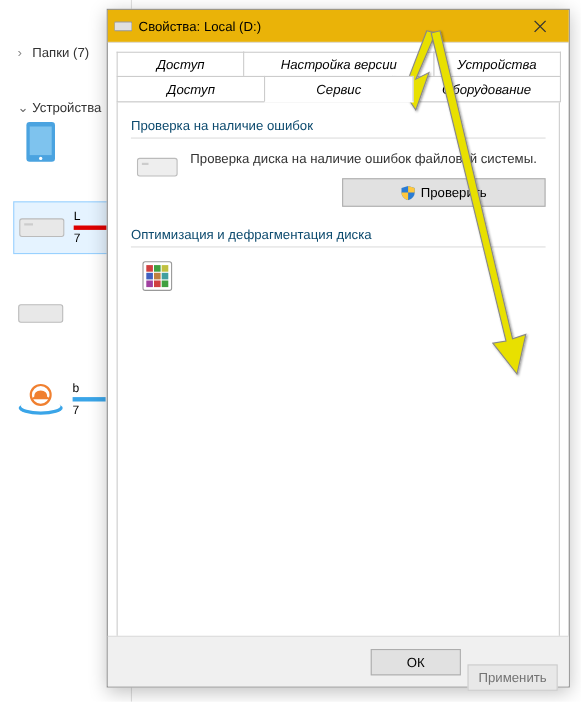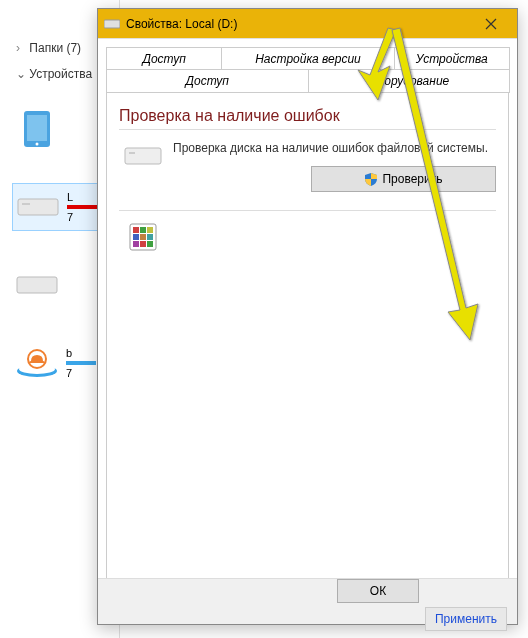--- a/index.html
+++ b/index.html
@@ -2,21 +2,21 @@
 <html><head>
   <meta charset="utf-8">
   <style>
     * { margin: 0; padding: 0; box-sizing: border-box; font-family: 'Segoe UI', Tahoma, sans-serif; }
     body { background: #fff; width: 528px; height: 638px; position: relative; overflow: hidden; }
     
     .bg-explorer {
       position: absolute; top: 0; left: 0; width: 120px; height: 638px;
       background: #fff; border-right: 1px solid #e0e0e0;
     }
-    .nav-item { padding: 6px 8px 6px 16px; font-size: 12px; color: #333; cursor: pointer; }
+    .nav-item { padding: 6px 8px 6px 16px; font-size: 12px; color: #333; cursor: pointer; margin-top: 24px; }
     .nav-item.top1 { margin-top: 35px; color: #333; }
     .nav-item .chev { display: inline-block; width: 10px; color: #888; }
     .nav-item.expanded .chev { color: #666; }
     
     .bg-drives { position: absolute; top: 105px; left: 12px; width: 95px; }
     .drive-row { display: flex; align-items: center; margin-bottom: 30px; height: 48px; }
     .drive-row.selected { background: #e5f3ff; border: 1px solid #99d1ff; }
     .drive-icon { width: 50px; height: 40px; margin-right: 4px; display:flex; align-items:center; justify-content:center;}
     .drive-info { font-size: 11px; }
     
@@ -41,44 +41,44 @@
       flex: 1;
       font-style: italic;
     }
     .tab-row.r1 .tab { border-bottom: none; }
     .tab.active { background: #fff; border-bottom: 1px solid #fff; z-index: 2; position: relative; }
     .tab-content {
       border: 1px solid #ccc; padding: 14px 12px; min-height: 490px; background:#fff;
     }
     
     .group { margin-bottom: 18px; }
-    .group-title { font-size: 16px; color: #7f1d1d; margin-bottom: 4px; }
+    .group-title { font-size: 12px; color: #0c4a6e; margin-bottom: 4px; }
     .group-divider { height: 1px; background: #ddd; margin-bottom: 10px; }
     .group-body { display: flex; gap: 10px; padding-left: 4px;}
     .group-icon { width: 40px; height: 32px; flex-shrink: 0; display:flex;align-items:center;justify-content:center;}
     .group-right { flex: 1; }
     .group-desc { font-size: 12px; color: #333; line-height: 1.35; margin-bottom: 10px; }
     .group-btn {
       display: block; margin-left: auto; width: 185px; height: 26px;
       border: 1px solid #adadad; background: #e1e1e1; font-size: 12px;
       cursor: pointer; padding: 0;
     }
     .group-btn.highlight { border: 2px solid #0078d7; background: #e5f1fb; }
     .btn-inner { display:flex; align-items:center; justify-content:center; gap:4px; width:100%; height:100%;}
     
     .footer {
       position: absolute; bottom: 0; left: 0; right: 0; height: 46px;
       background: #f0f0f0; border-top: 1px solid #ddd;
-      display: flex; align-items: flex-start; justify-content: flex-end; padding: 0 10px; gap: 6px;
+      display: flex; align-items: center; justify-content: flex-end; padding: 0 10px; gap: 6px;
     }
     .footer button {
       width: 82px; height: 24px; border: 1px solid #adadad; background: #e1e1e1;
       font-size: 12px; cursor: pointer;
     }
-    .footer button.disabled { color: #1d4ed8; border-color:#ccc; background:#e8e8e8;margin-top:28px;}
+    .footer button.disabled { color: #737373; border-color:#ccc; background:#e8e8e8;margin-top:28px;}
     
     .arrow-overlay { position:absolute; top:0; left:0; pointer-events:none; }
   </style>
 </head>
 <body>
 
 <div class="bg-explorer">
   <div class="nav-item top1">
     <span class="chev">›</span>
     <span>Папки (7)</span>
@@ -153,20 +153,21 @@
 
   <div class="tab-area">
     <div class="tab-rows">
       <div class="tab-row r1">
         <div class="tab">Доступ</div>
         <div class="tab" style="flex:1.6">Настройка версии</div>
         <div class="tab">Устройства</div>
       </div>
       <div class="tab-row r2">
         <div class="tab">Доступ</div>
+        <div class="tab active">Сервис</div>
         <div class="tab">Оборудование</div>
       </div>
     </div>
 
     <div class="tab-content">
 
       <div class="group">
         <div class="group-title">Проверка на наличие ошибок</div>
         <div class="group-divider"></div>
         <div class="group-body">
@@ -186,20 +187,21 @@
                     <path d="M7 7 L7 14 Q1 12 1 7 Z" fill="#ffc83d"></path>
                   </svg>
                 <span>Проверить</span>
               </span>
             </button>
           </div>
         </div>
       </div>
 
       <div class="group">
+        <div class="group-title">Оптимизация и дефрагментация диска</div>
         <div class="group-divider"></div>
         <div class="group-body">
           <div class="group-icon">
             <svg width="34" height="34">
               <rect x="4" y="4" width="26" height="26" rx="2" fill="#fff" stroke="#999"></rect>
               <rect x="7" y="7" width="6" height="6" fill="#d04040"></rect>
                 <rect x="14" y="7" width="6" height="6" fill="#40a040"></rect>
                 <rect x="21" y="7" width="6" height="6" fill="#c0c040"></rect>
               <rect x="7" y="14" width="6" height="6" fill="#4060c0"></rect>
                 <rect x="14" y="14" width="6" height="6" fill="#c08040"></rect>

